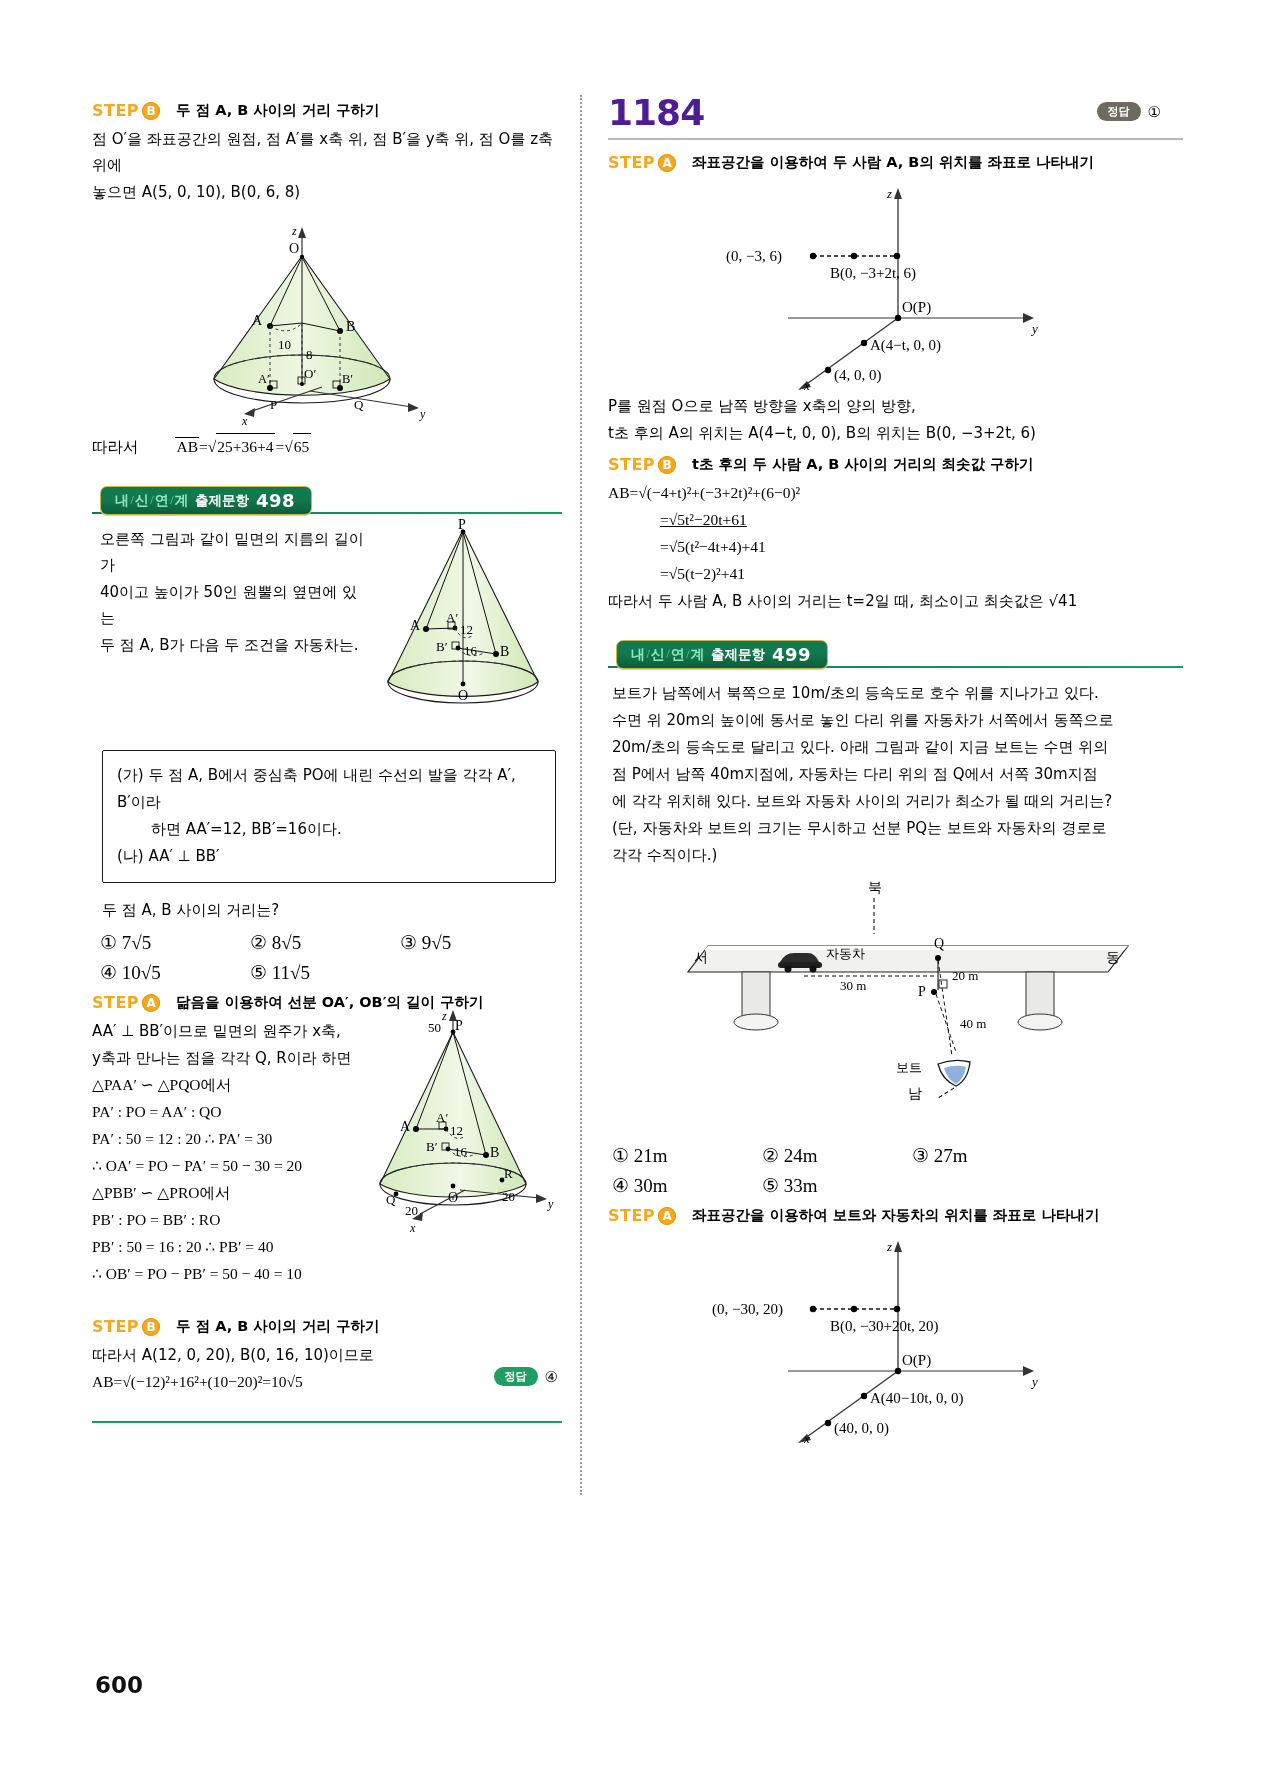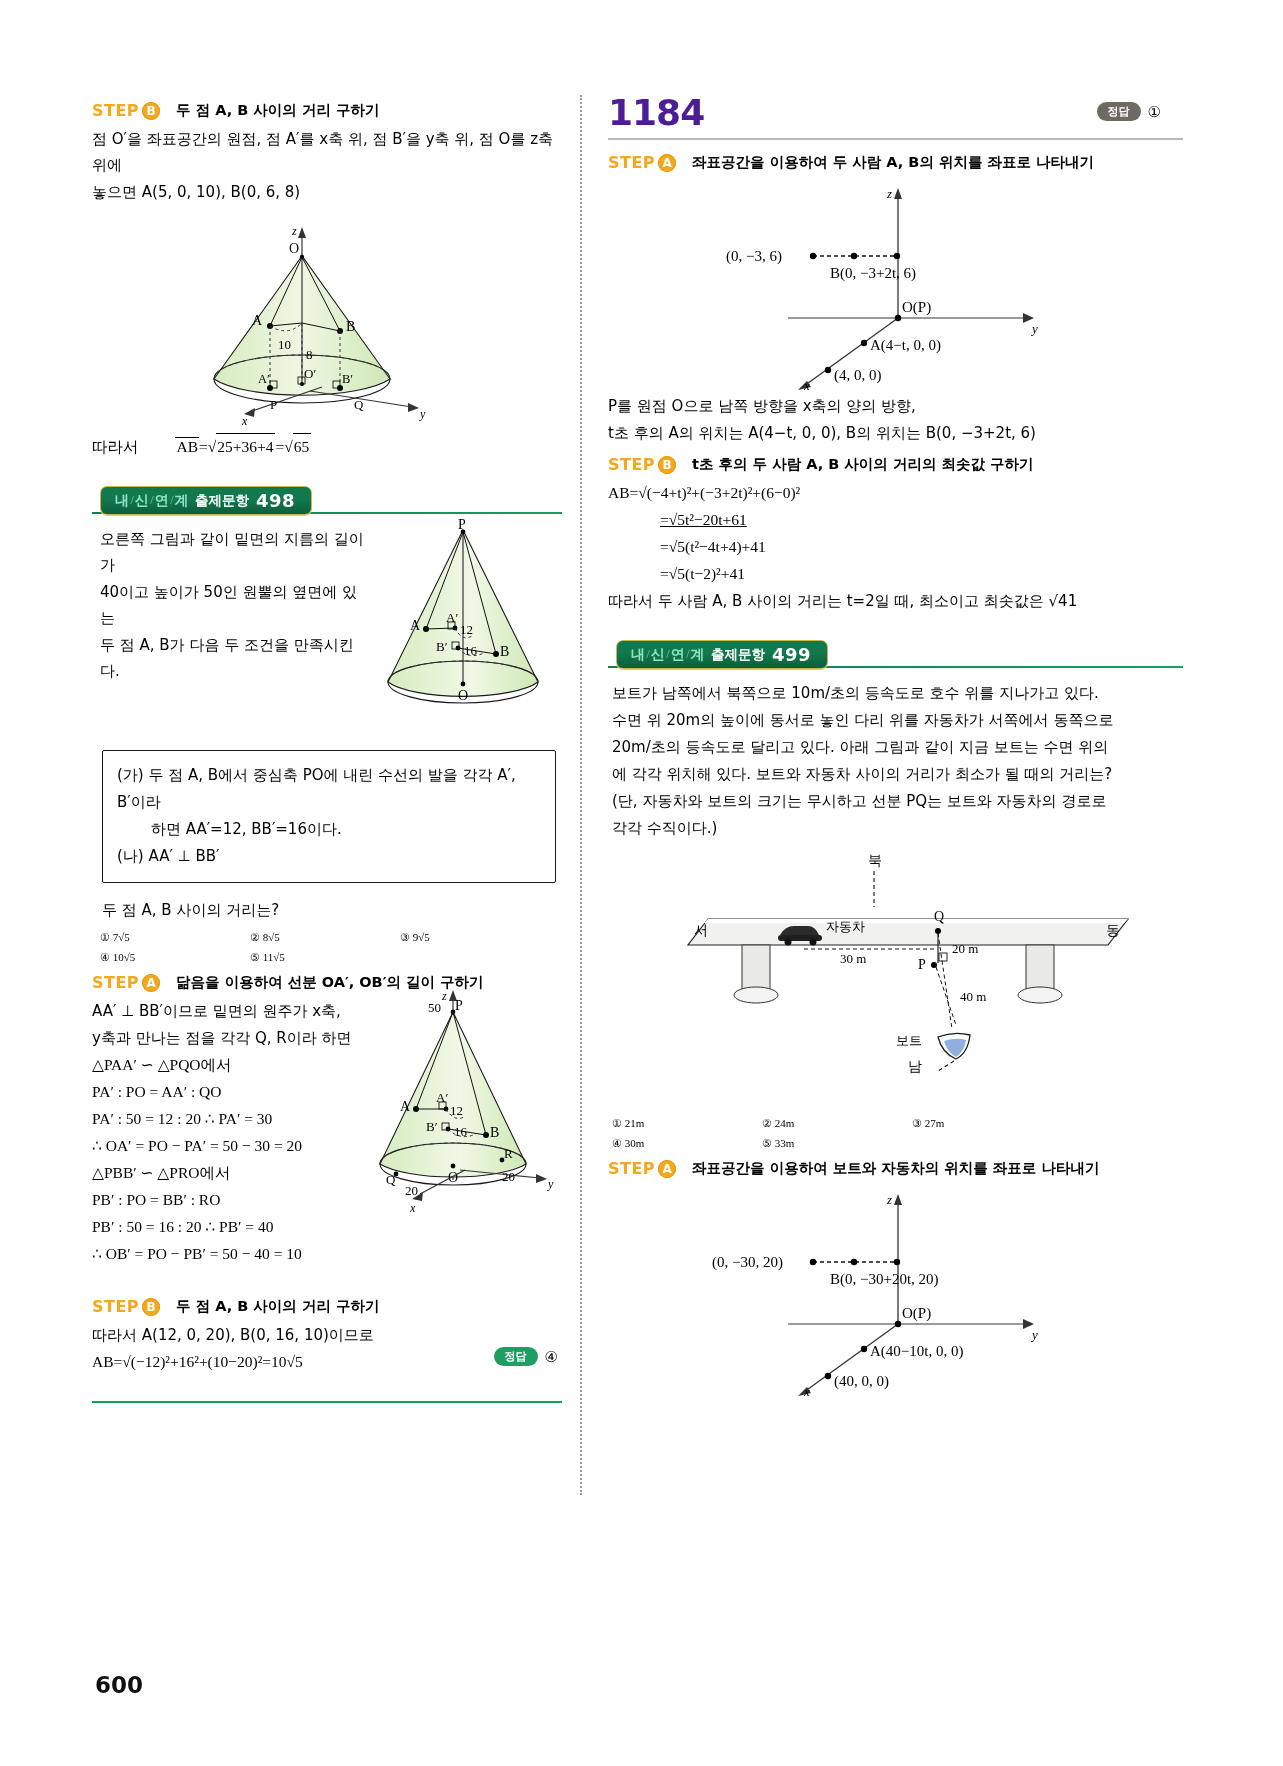--- a/index.html
+++ b/index.html
@@ -64,21 +64,21 @@
   .circnum{font-size:15px;}
 
   
   .cond-box{border:1.4px solid #1a1a1a;border-radius:2px;padding:11px 28px 12px 14px;
             margin:14px 6px 14px 10px;}
   .cond-line{font-size:15px;line-height:27px;}
 
   
   .choices{margin:8px 0 4px 4px;}
   .choice-row{display:flex;margin-bottom:7px;}
-  .choice{width:150px;font-size:11px;}
+  .choice{width:150px;font-size:19px;}
 
   
   .fig{position:relative;}
   .pageno{position:absolute;left:95px;top:1672px;font-family:"DejaVu Sans",sans-serif;
           font-weight:bold;font-size:23px;color:#111;}
   .inline-fig{position:absolute;}
 </style>
 </head>
 <body>
 
@@ -179,21 +179,21 @@
           <span class="nsyg">계</span>
         <span class="ttl">출제문항</span>
         <span class="num">498</span>
       </div>
     </div>
 
     <div style="position:relative;min-height:210px;">
       <div style="width:270px;margin-left:8px;">
         <p class="ln kr">오른쪽 그림과 같이 밑면의 지름의 길이가</p>
         <p class="ln kr">40이고 높이가 50인 원뿔의 옆면에 있는</p>
-        <p class="ln kr">두 점 A, B가 다음 두 조건을 만족시킨다.</p>
+        <p class="ln kr">두 점 A, B가 다음 두 조건을 자동차는.</p>
       </div>
       <div class="inline-fig" style="left:268px;top:-8px;">
         <svg width="205" height="200" viewBox="0 0 205 200">
           <defs>
             <linearGradient id="cg2" x1="0" y1="0" x2="1" y2="0">
               <stop offset="0%" stop-color="#d7ecc0"></stop>
                 <stop offset="55%" stop-color="#f0f8e6"></stop>
               <stop offset="100%" stop-color="#cfe8b6"></stop>
             </linearGradient>
           </defs>
@@ -422,20 +422,21 @@
           <span class="nsyg">계</span>
         <span class="ttl">출제문항</span>
         <span class="num">499</span>
       </div>
     </div>
 
     <div style="margin-left:4px;">
       <p class="ln kr">보트가 남쪽에서 북쪽으로 10m/초의 등속도로 호수 위를 지나가고 있다.</p>
       <p class="ln kr">수면 위 20m의 높이에 동서로 놓인 다리 위를 자동차가 서쪽에서 동쪽으로</p>
       <p class="ln kr">20m/초의 등속도로 달리고 있다. 아래 그림과 같이 지금 보트는 수면 위의</p>
+      <p class="ln kr">점 P에서 남쪽 40m지점에, 자동차는 다리 위의 점 Q에서 서쪽 30m지점</p>
       <p class="ln kr">에 각각 위치해 있다. 보트와 자동차 사이의 거리가 최소가 될 때의 거리는?</p>
       <p class="ln kr">(단, 자동차와 보트의 크기는 무시하고 선분 PQ는 보트와 자동차의 경로로</p>
       <p class="ln kr">각각 수직이다.)</p>
     </div>
 
     <div class="fig" style="height:260px;margin-top:8px;">
       <svg width="560" height="260" viewBox="0 0 560 260">
 
         <text x="260" y="16" font-size="14" font-family="DejaVu Sans, sans-serif">북</text>
         <line x1="266" y1="22" x2="266" y2="58" stroke="#111" stroke-width="1.1" stroke-dasharray="4,3"></line>

